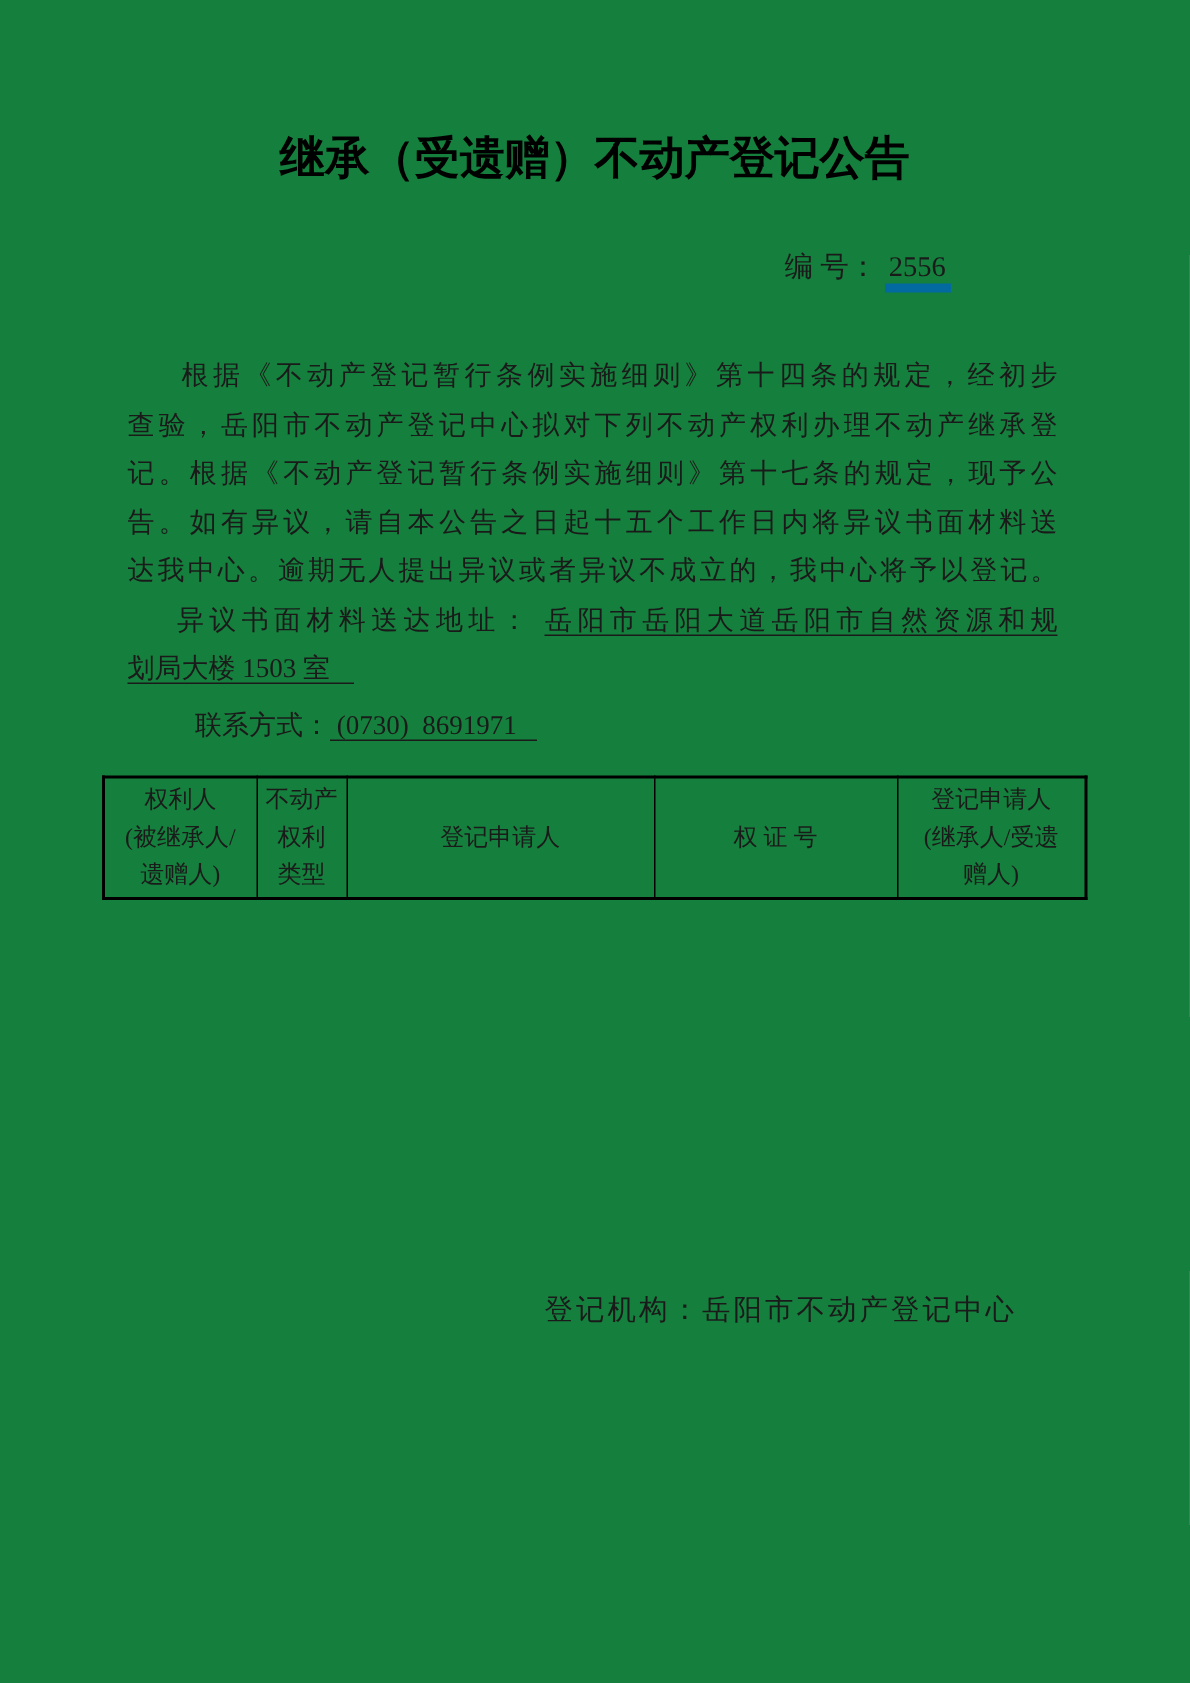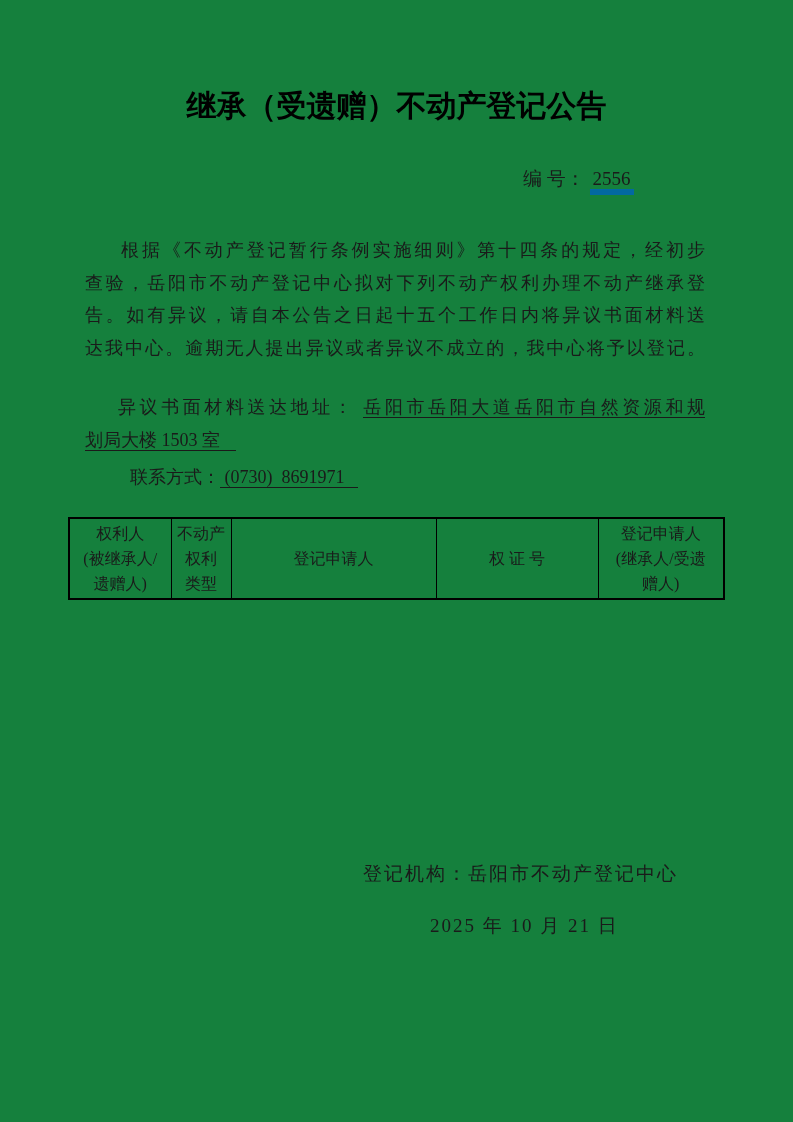--- a/index.html
+++ b/index.html
@@ -29,21 +29,21 @@
     font-size:19px; line-height:30px; white-space:nowrap;
   }
   
   .para{
     position:absolute; top:234px; left:85px; width:620px;
     font-size:18px; line-height:32.5px;
   }
   .pline{width:620px;}
   .just{text-align:justify; text-align-last:justify;}
   .ind1{padding-left:36px; width:584px;}
-  .ind2{padding-left:33px; width:587px;margin-top:27px;}
+  .ind2{padding-left:33px; width:587px;}
   .ind3{padding-left:45px; width:575px; margin-top:5px;}
   .u{border-bottom:1px solid #1a1a1a;text-align:center;}
   .gap{margin-left:8px;}
   .ext{padding-right:16px;}
   .pre{white-space:pre;}
   .num-u{border-bottom:6px solid #0369a1; padding:0 3px;}
   
   .reg-table-wrap{position:absolute; top:517px; left:68px;}
   table.reg{
     border-collapse:collapse;
@@ -81,20 +81,21 @@
   <div class="doc-title">继承（受遗赠）不动产登记公告</div>
 
   <div class="number-line">
     <span>编 号：</span>
     <span class="num-u">2556</span>
   </div>
 
   <div class="para">
     <div class="pline just ind1">根据《不动产登记暂行条例实施细则》第十四条的规定，经初步</div>
     <div class="pline just">查验，岳阳市不动产登记中心拟对下列不动产权利办理不动产继承登</div>
+    <div class="pline just">记。根据《不动产登记暂行条例实施细则》第十七条的规定，现予公</div>
     <div class="pline just">告。如有异议，请自本公告之日起十五个工作日内将异议书面材料送</div>
     <div class="pline just">达我中心。逾期无人提出异议或者异议不成立的，我中心将予以登记。</div>
     <div class="pline just ind2">
       <span>异议书面材料送达地址：</span><span class="u gap">岳阳市岳阳大道岳阳市自然资源和规</span>
     </div>
     <div class="pline">
       <span class="u ext">划局大楼 1503 室</span>
     </div>
     <div class="pline ind3">
       <span>联系方式：</span><span class="u pre"> (0730)  8691971   </span>
@@ -133,15 +134,14 @@
           <div>(继承人/受遗</div>
           <div>赠人)</div>
         </th>
       </tr>
     </tbody>
       </table>
   </div>
 
   <div class="org-line">登记机构：岳阳市不动产登记中心</div>
 
-  <div class="date-line">2025 年 10 月 21 日</div>
 
 </div>
 
 </body></html>

